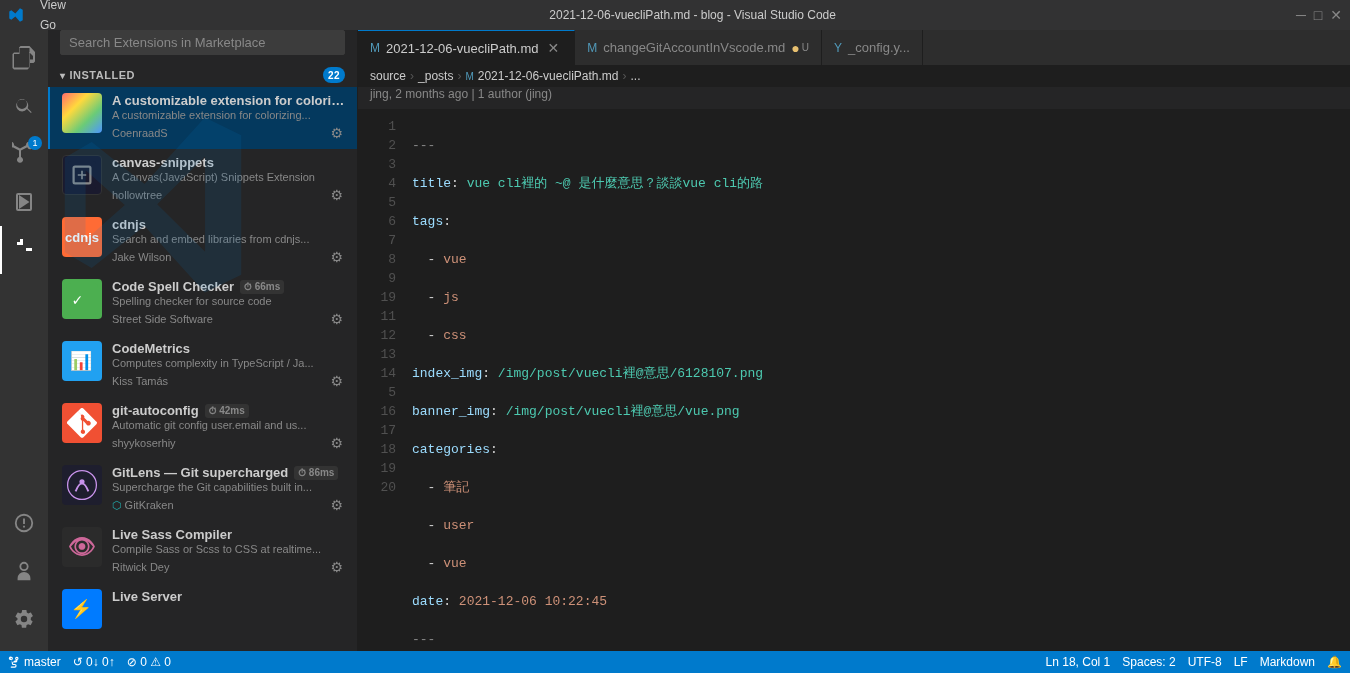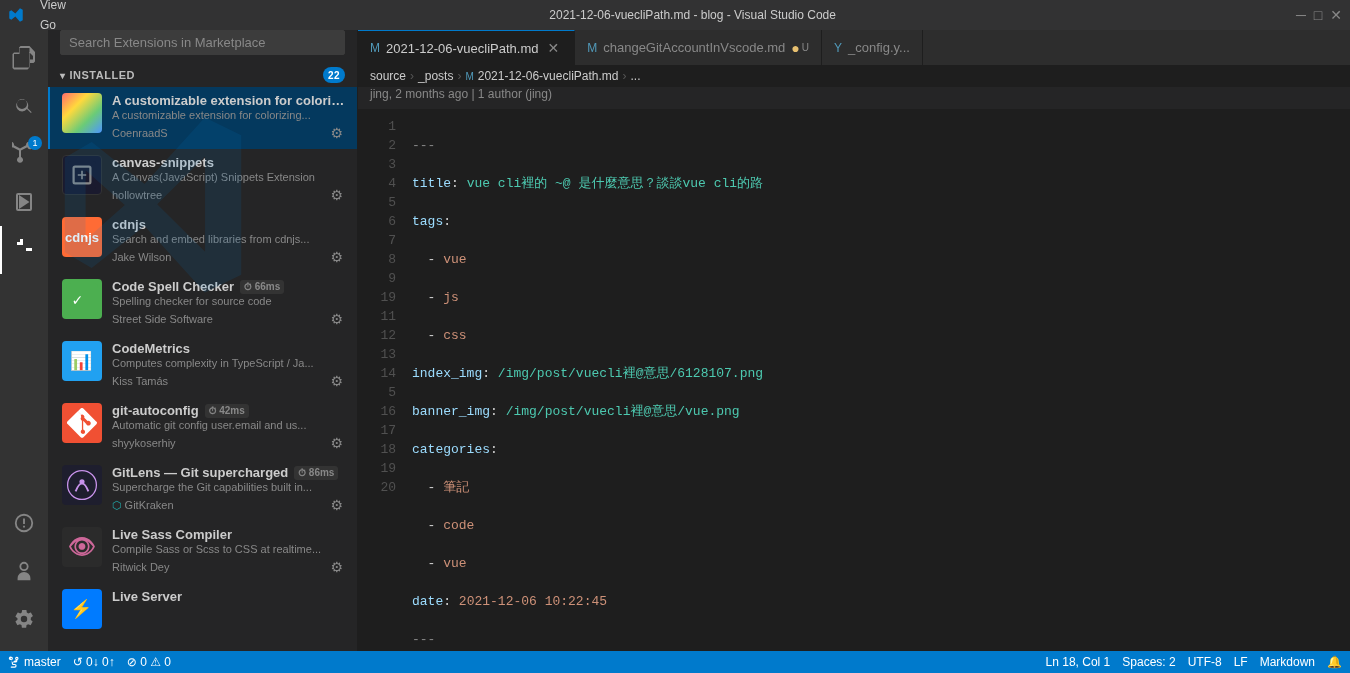--- a/index.html
+++ b/index.html
@@ -699,21 +699,21 @@
 <div><span class="c-gray">---</span></div>
 <div><span class="c-light-blue">title</span><span class="c-white">: </span><span class="c-teal">vue cli裡的 ~@ 是什麼意思？談談vue cli的路</span></div>
 <div><span class="c-light-blue">tags</span><span class="c-white">:</span></div>
 <div><span class="c-white">  - </span><span class="c-string">vue</span></div>
 <div><span class="c-white">  - </span><span class="c-string">js</span></div>
 <div><span class="c-white">  - </span><span class="c-string">css</span></div>
 <div><span class="c-light-blue">index_img</span><span class="c-white">: </span><span class="c-teal">/img/post/vuecli裡@意思/6128107.png</span></div>
 <div><span class="c-light-blue">banner_img</span><span class="c-white">: </span><span class="c-teal">/img/post/vuecli裡@意思/vue.png</span></div>
 <div><span class="c-light-blue">categories</span><span class="c-white">:</span></div>
 <div><span class="c-white">  - </span><span class="c-string">筆記</span></div>
-<div><span class="c-white">  - </span><span class="c-string">code</span></div>
+<div><span class="c-white">  - </span><span class="c-string">user</span></div>
 <div><span class="c-white">  - </span><span class="c-string">vue</span></div>
 <div><span class="c-light-blue">date</span><span class="c-white">: </span><span class="c-string">2021-12-06 10:22:45</span></div>
 <div><span class="c-gray">---</span></div>
 
 
 
 
 
 
         </div>

